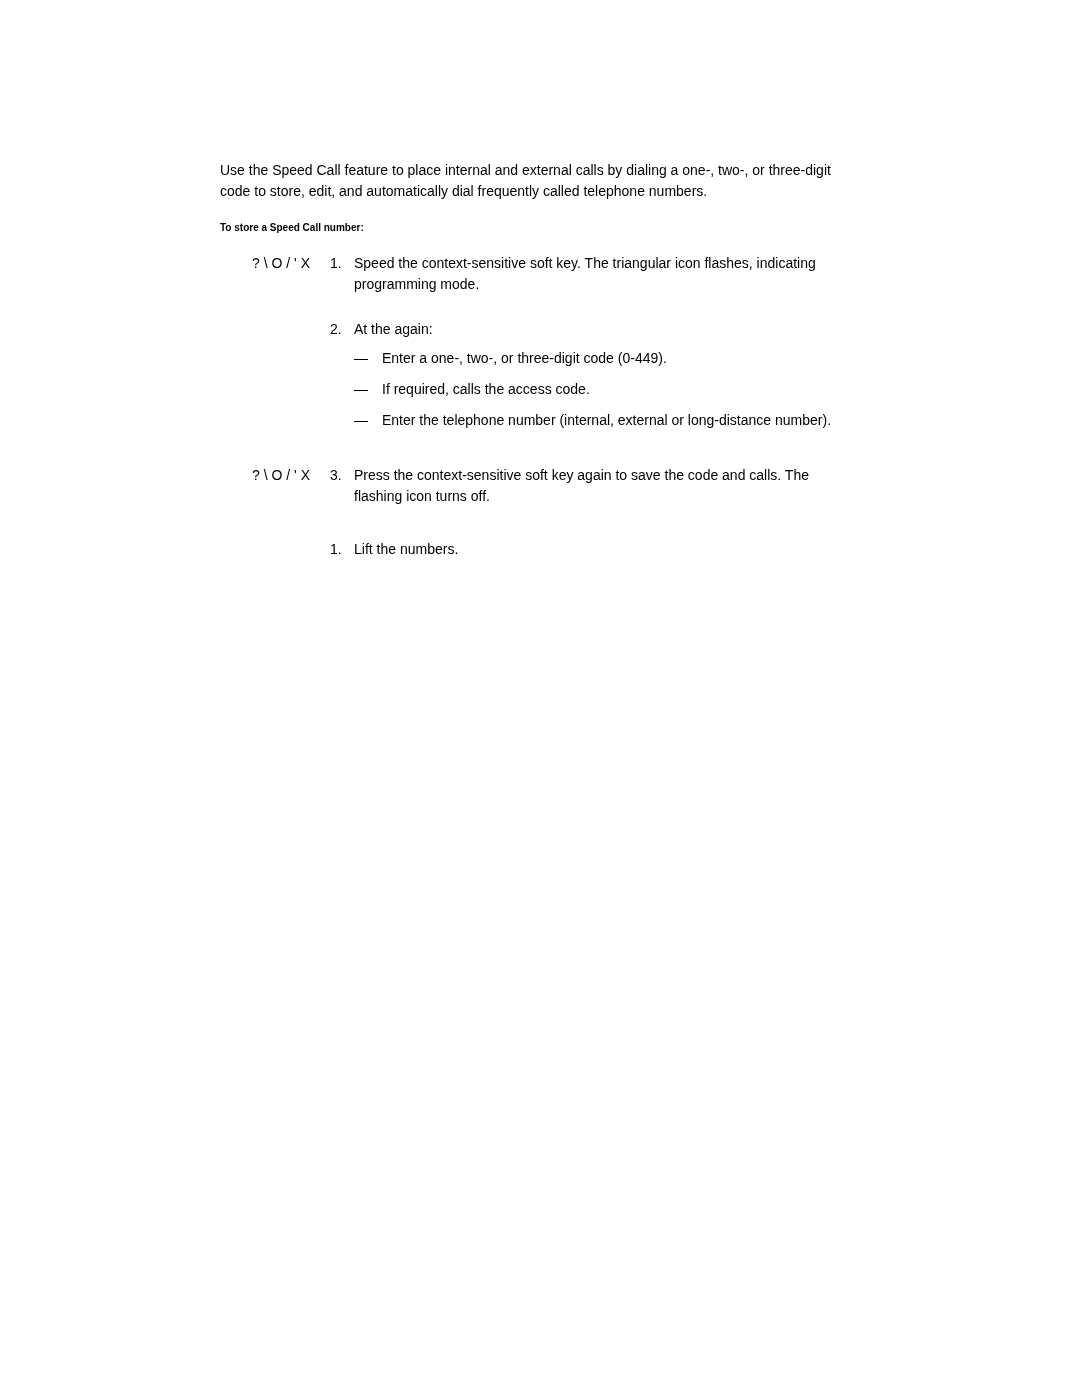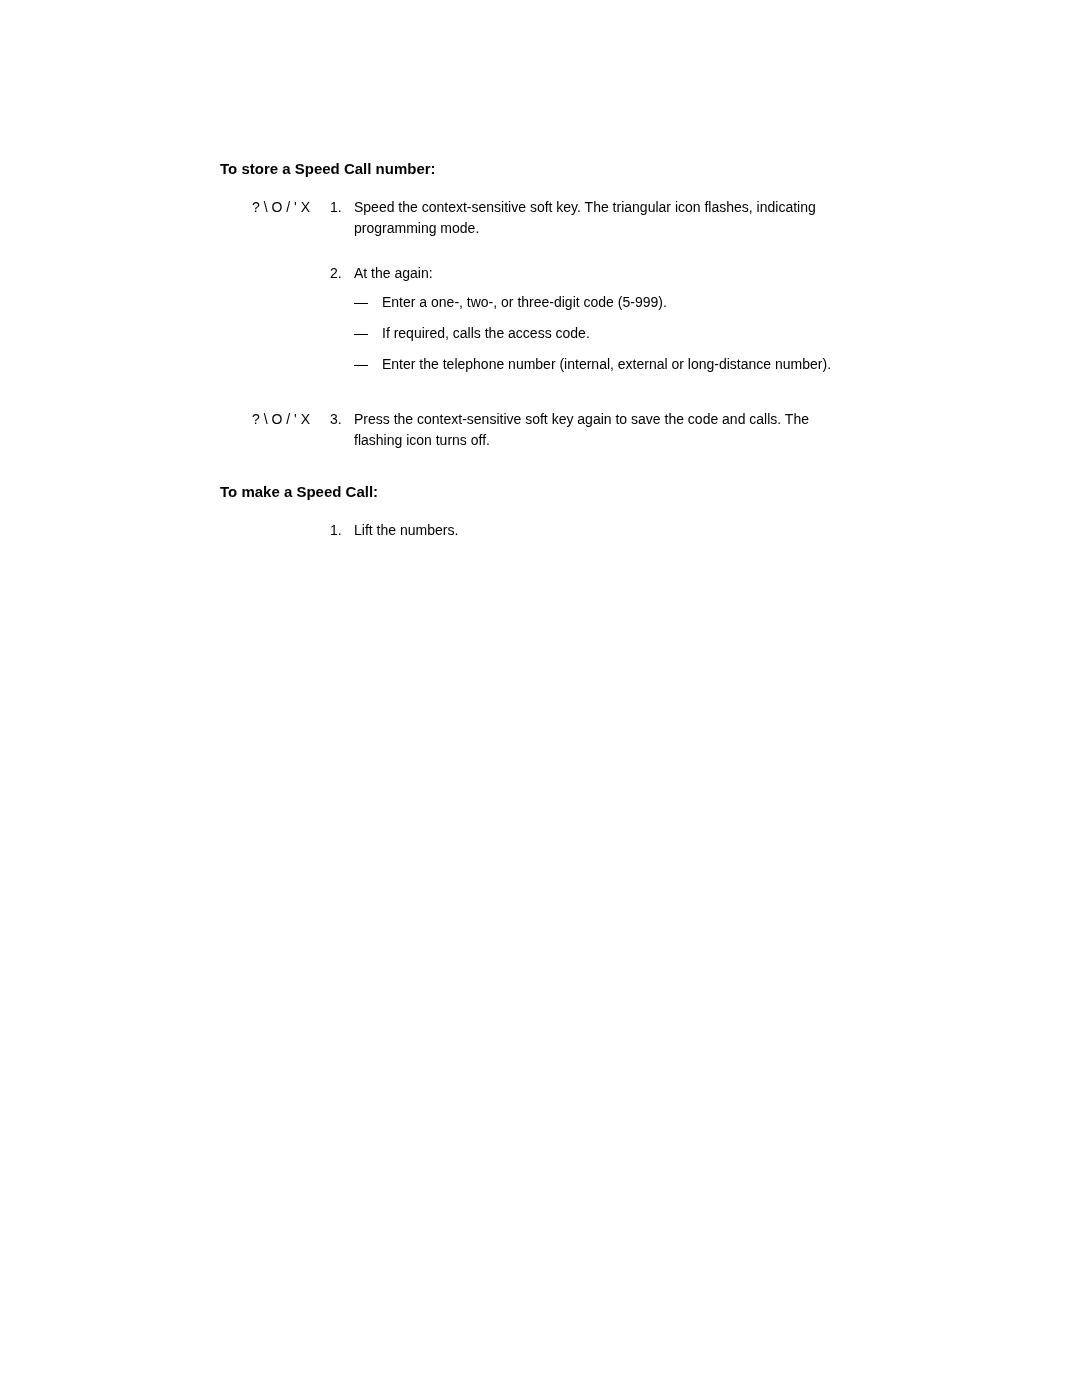--- a/index.html
+++ b/index.html
@@ -23,21 +23,21 @@
     }
 
     .intro-text {
       margin-bottom: 20px;
       line-height: 1.5;
     }
 
     .section-heading {
       font-weight: bold;
       margin-bottom: 20px;
-      font-size: 15px;
+      font-size: 10px;
     }
 
     .instruction-block {
       margin-bottom: 10px;
     }
 
     .step-row {
       display: flex;
       flex-direction: row;
       margin-bottom: 24px;
@@ -103,20 +103,21 @@
 
     .make-call-section {
       margin-top: 10px;
     }
   </style>
 </head>
 <body>
 
 <div class="page">
 
+  <p class="intro-text">Use the Speed Call feature to place internal and external calls by dialing a one-, two-, or three-digit code to store, edit, and automatically dial frequently called telephone numbers.</p>
 
   <div class="instruction-block">
     <p class="section-heading">To store a Speed Call number:</p>
 
     <div class="step-row">
       <div class="icon-col">
         <span>? \ O / ' X</span>
       </div>
       <div class="step-col">
         <div class="step-number-row">
@@ -131,21 +132,21 @@
         <span></span>
       </div>
       <div class="step-col">
         <div class="step-number-row">
           <span class="step-num">2.</span>
           <div class="step-content">
             <span>At the again:</span>
             <div class="sub-list">
               <div class="sub-item">
                 <span class="sub-dash">—</span>
-                <span class="sub-text">Enter a one-, two-, or three-digit code (5-999).</span>
+                <span class="sub-text">Enter a one-, two-, or three-digit code (0-449).</span>
               </div>
               <div class="sub-item">
                 <span class="sub-dash">—</span>
                 <span class="sub-text">If required, calls the access code.</span>
               </div>
               <div class="sub-item">
                 <span class="sub-dash">—</span>
                 <span class="sub-text">Enter the telephone number (internal, external or long-distance number).</span>
               </div>
             </div>
@@ -161,21 +162,20 @@
       <div class="step-col">
         <div class="step-number-row">
           <span class="step-num">3.</span>
           <span class="step-content">Press the context-sensitive soft key again to save the code and calls. The flashing icon turns off.</span>
         </div>
       </div>
     </div>
   </div>
 
   <div class="make-call-section">
-    <p class="section-heading">To make a Speed Call:</p>
 
     <div class="step-row">
       <div class="icon-col">
         <span></span>
       </div>
       <div class="step-col">
         <div class="step-number-row">
           <span class="step-num">1.</span>
           <span class="step-content">Lift the numbers.</span>
         </div>

